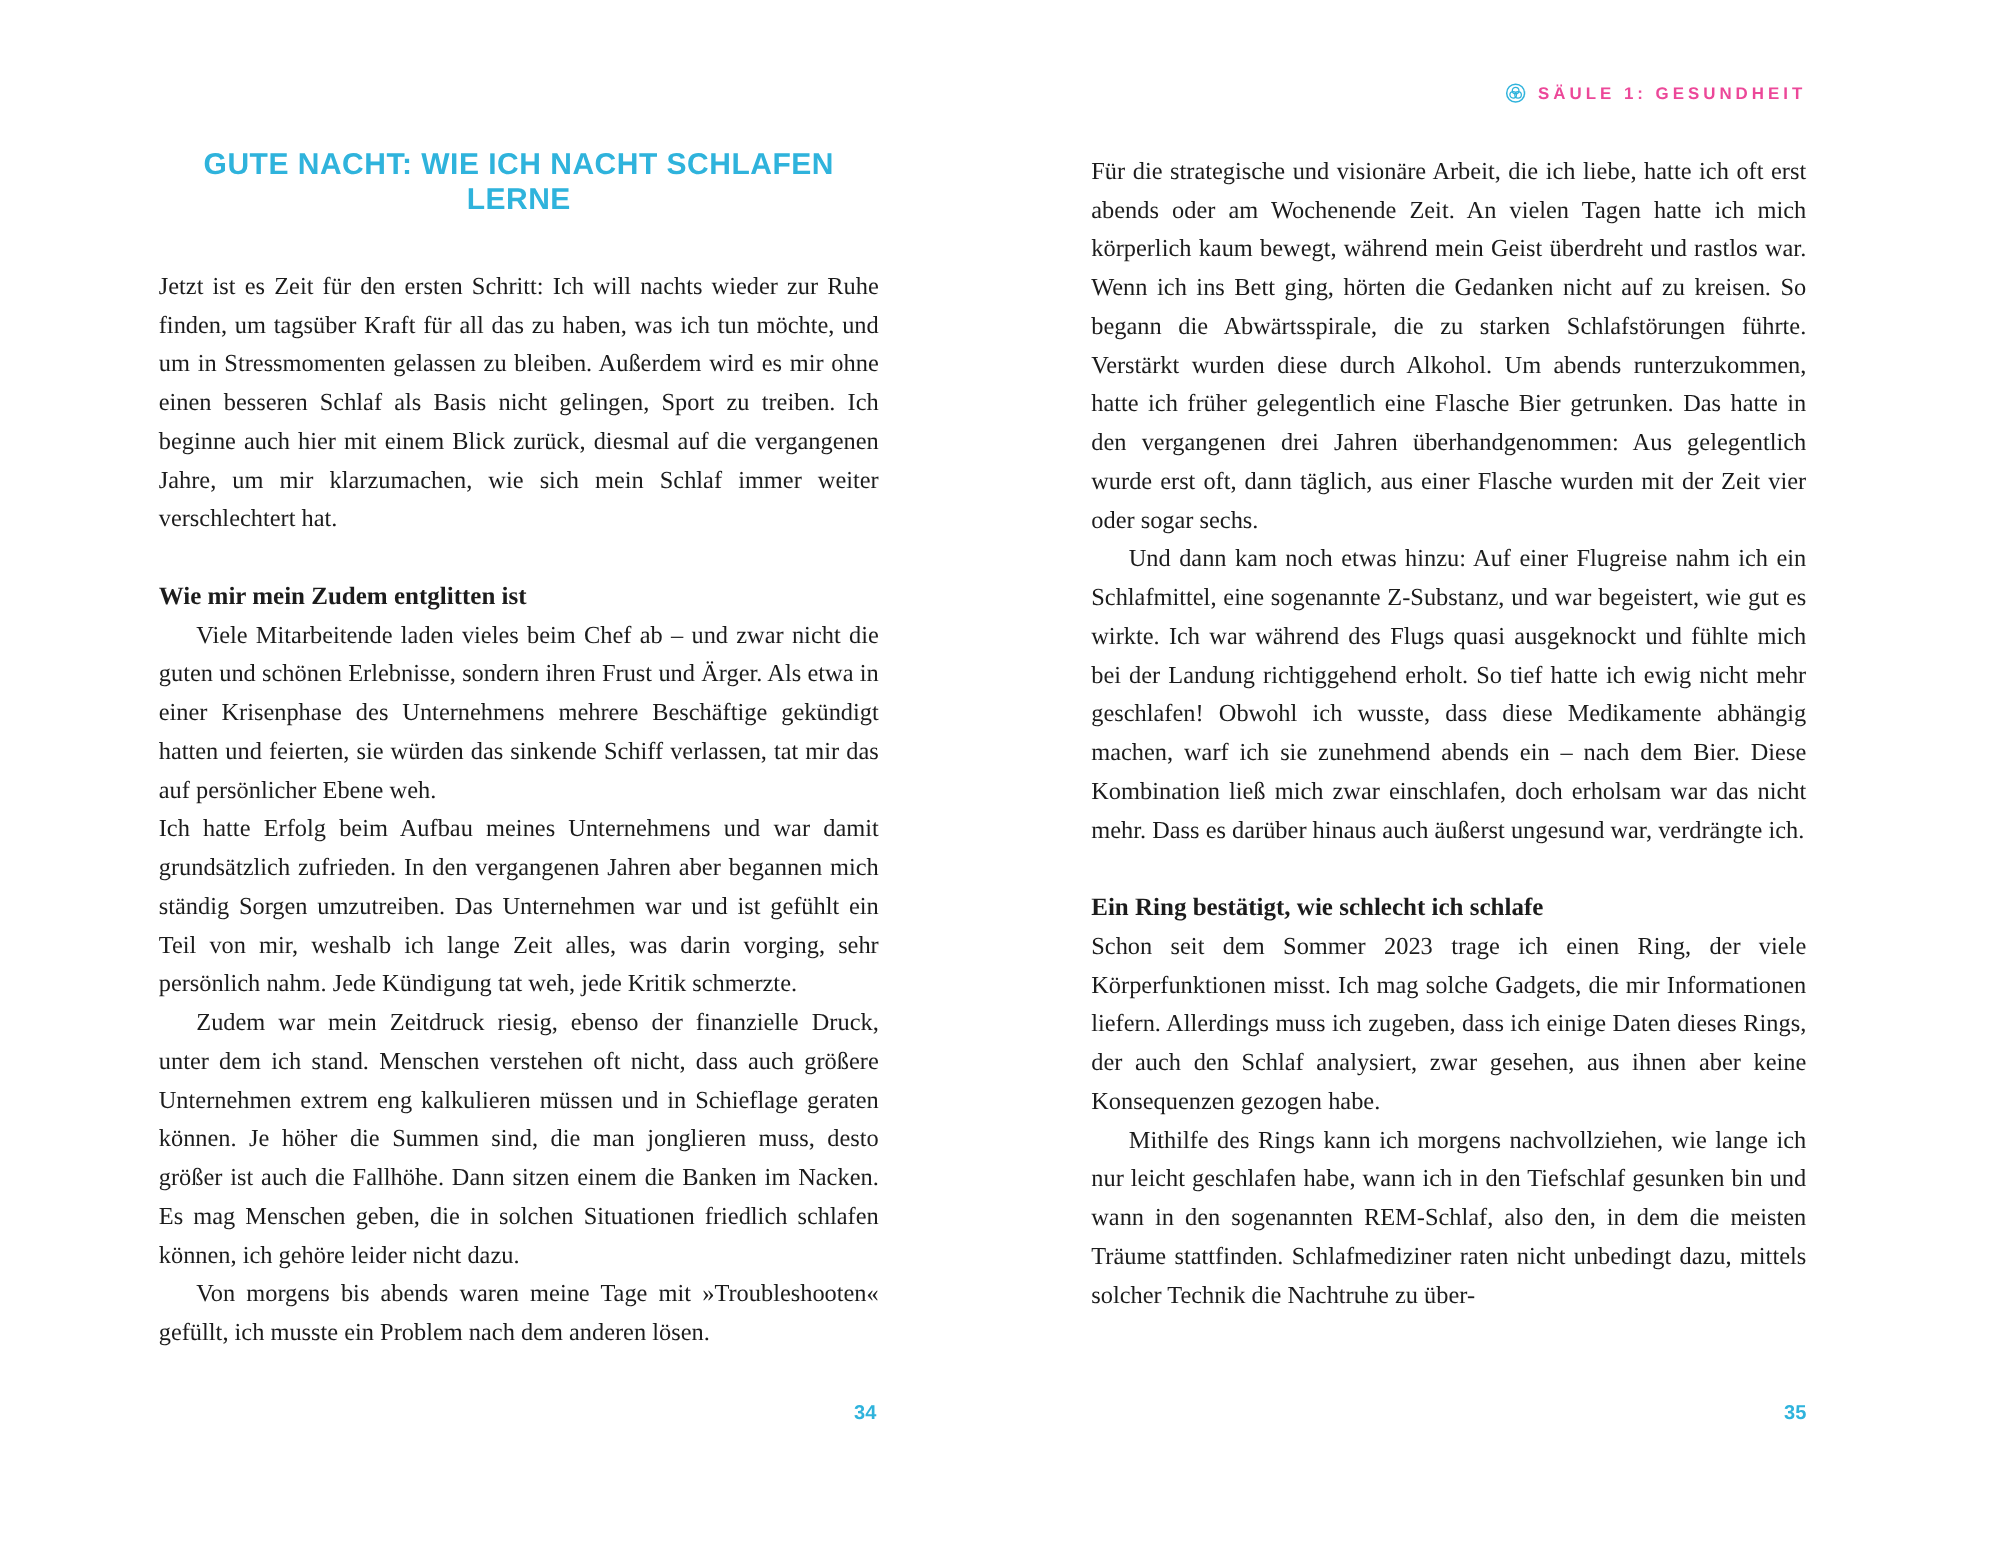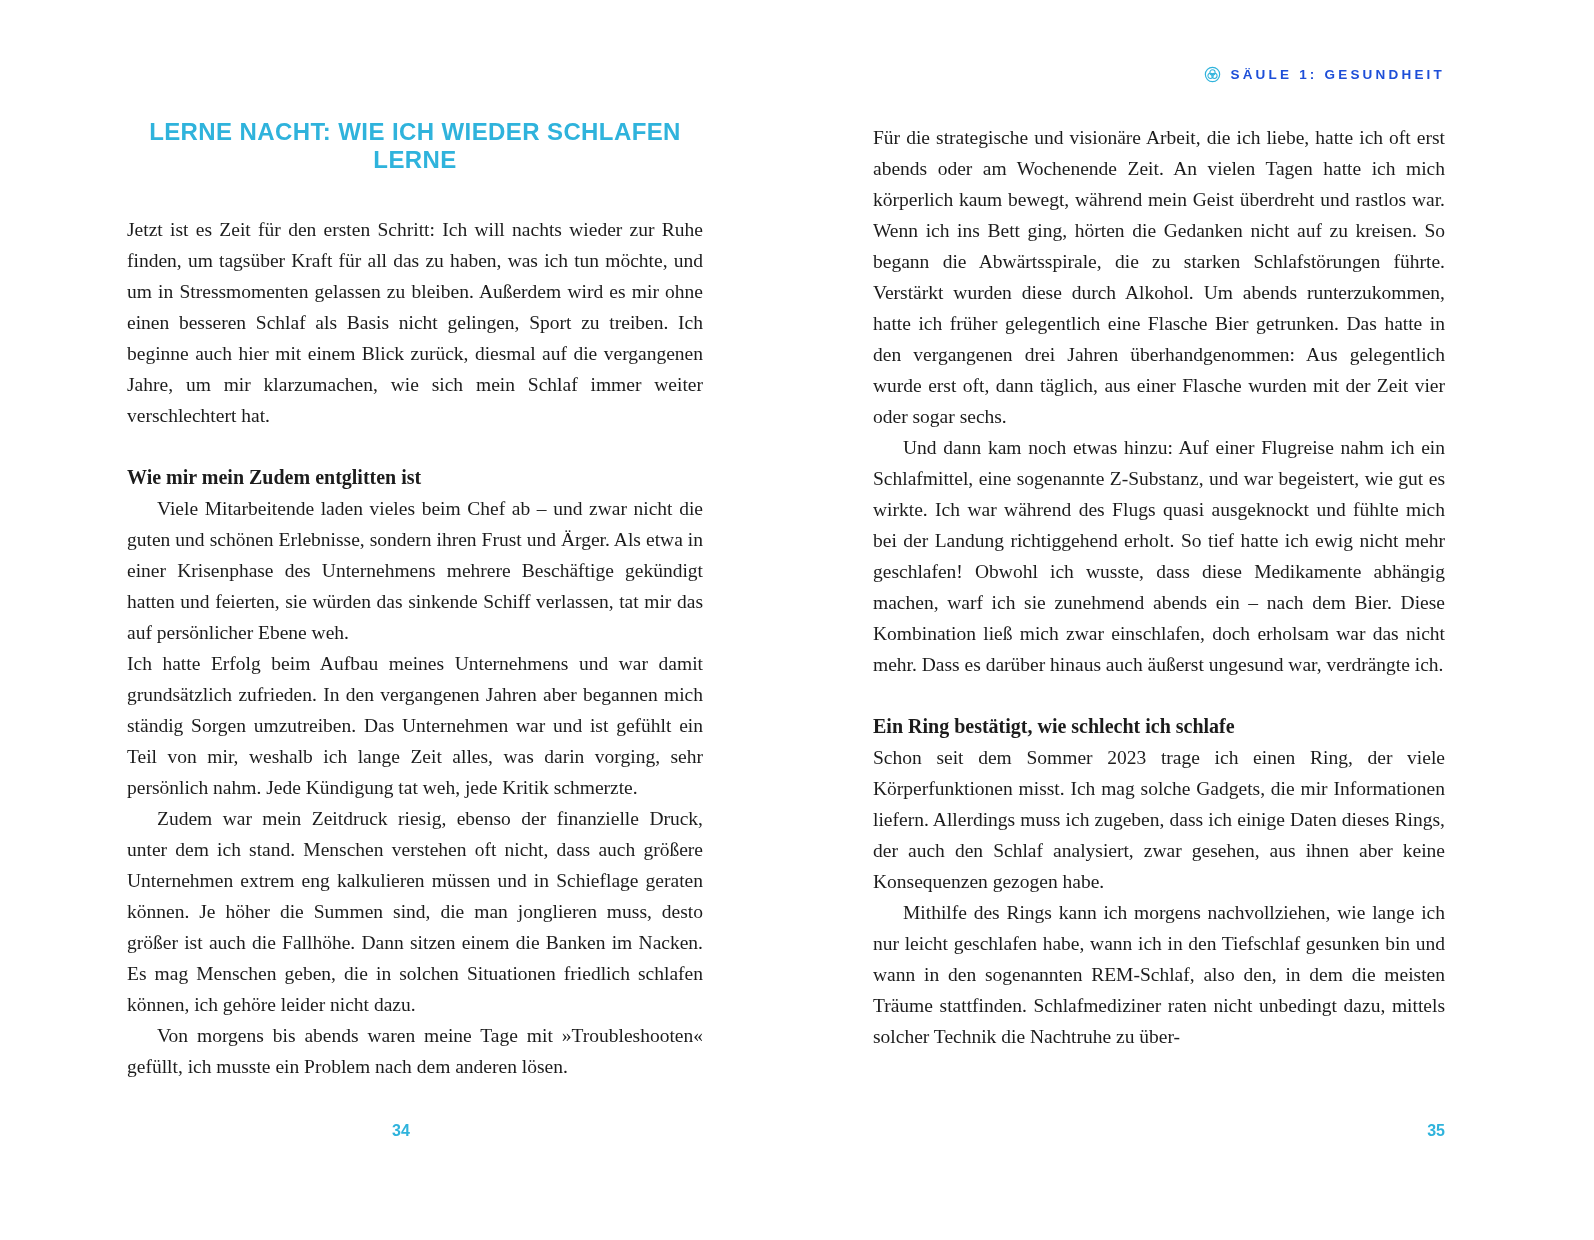--- a/index.html
+++ b/index.html
@@ -24,21 +24,21 @@
     display: flex;
     align-items: center;
     justify-content: flex-end;
     gap: 9px;
   }
   .running-head .label {
     font-family: "Liberation Sans", sans-serif;
     font-size: 13.5px;
     font-weight: bold;
     letter-spacing: 3.2px;
-    color: #1d4ed8;
+    color: #ec4899;
   }
   .page-column {
     position: absolute;
     top: 118px;
   }
   .page-left  { left: 127px; width: 576px; }
   .page-right { left: 873px; width: 572px; top: 122px; }
   .chapter-title {
     font-family: "Liberation Sans", sans-serif;
     font-size: 24px;
@@ -67,21 +67,21 @@
   }
   .page-number {
     position: absolute;
     top: 1122px;
     font-family: "Liberation Sans", sans-serif;
     font-size: 16px;
     font-weight: bold;
     color: #2fb3dc;
     text-align: center;
   }
-  .page-number.left-no  { left: 113px; width: 576px; }
+  .page-number.left-no  { left: 125px; width: 576px; text-align: right; }
   .page-number.right-no { left: 873px; width: 572px; text-align: right; }
   .pillar-icon-svg { display: block; }
 </style>
 </head>
 <body>
 
 <div class="spread">
 
   <div class="running-head">
     <span>
@@ -89,21 +89,21 @@
         <circle cx="10" cy="10" r="8.4" fill="none" stroke="#2fb3dc" stroke-width="1.4"></circle>
         <circle cx="10" cy="7.6" r="3.1" fill="none" stroke="#2fb3dc" stroke-width="1.2"></circle>
         <circle cx="7.7" cy="11.6" r="3.1" fill="none" stroke="#2fb3dc" stroke-width="1.2"></circle>
         <circle cx="12.3" cy="11.6" r="3.1" fill="none" stroke="#2fb3dc" stroke-width="1.2"></circle>
       </svg>
     </span>
     <span class="label">SÄULE 1: GESUNDHEIT</span>
   </div>
 
   <div class="page-column page-left">
-    <h1 class="chapter-title">LERNE NACHT: WIE ICH WIEDER SCHLAFEN LERNE</h1>
+    <h1 class="chapter-title">GUTE NACHT: WIE ICH NACHT SCHLAFEN LERNE</h1>
     <p class="body-p">Jetzt ist es Zeit für den ersten Schritt: Ich will nachts wieder zur Ruhe finden, um tagsüber Kraft für all das zu haben, was ich tun möchte, und um in Stressmomenten gelassen zu bleiben. Außerdem wird es mir ohne einen besseren Schlaf als Basis nicht gelingen, Sport zu treiben. Ich beginne auch hier mit einem Blick zurück, diesmal auf die vergangenen Jahre, um mir klarzumachen, wie sich mein Schlaf immer weiter verschlechtert hat.</p>
     <h2 class="sub-heading">Wie mir mein Zudem entglitten ist</h2>
     <p class="body-p indent">Viele Mitarbeitende laden vieles beim Chef ab – und zwar nicht die guten und schönen Erlebnisse, sondern ihren Frust und Ärger. Als etwa in einer Krisenphase des Unternehmens mehrere Beschäftige gekündigt hatten und feierten, sie würden das sinkende Schiff verlassen, tat mir das auf persönlicher Ebene weh.</p>
     <p class="body-p">Ich hatte Erfolg beim Aufbau meines Unternehmens und war damit grundsätzlich zufrieden. In den vergangenen Jahren aber begannen mich ständig Sorgen umzutreiben. Das Unternehmen war und ist gefühlt ein Teil von mir, weshalb ich lange Zeit alles, was darin vorging, sehr persönlich nahm. Jede Kündigung tat weh, jede Kritik schmerzte.</p>
     <p class="body-p indent">Zudem war mein Zeitdruck riesig, ebenso der finanzielle Druck, unter dem ich stand. Menschen verstehen oft nicht, dass auch größere Unternehmen extrem eng kalkulieren müssen und in Schieflage geraten können. Je höher die Summen sind, die man jonglieren muss, desto größer ist auch die Fallhöhe. Dann sitzen einem die Banken im Nacken. Es mag Menschen geben, die in solchen Situationen friedlich schlafen können, ich gehöre leider nicht dazu.</p>
     <p class="body-p indent">Von morgens bis abends waren meine Tage mit »Troubleshooten« gefüllt, ich musste ein Problem nach dem anderen lösen.</p>
   </div>
 
   <div class="page-column page-right">
     <p class="body-p">Für die strategische und visionäre Arbeit, die ich liebe, hatte ich oft erst abends oder am Wochenende Zeit. An vielen Tagen hatte ich mich körperlich kaum bewegt, während mein Geist überdreht und rastlos war. Wenn ich ins Bett ging, hörten die Gedanken nicht auf zu kreisen. So begann die Abwärtsspirale, die zu starken Schlafstörungen führte. Verstärkt wurden diese durch Alkohol. Um abends runterzukommen, hatte ich früher gelegentlich eine Flasche Bier getrunken. Das hatte in den vergangenen drei Jahren überhandgenommen: Aus gelegentlich wurde erst oft, dann täglich, aus einer Flasche wurden mit der Zeit vier oder sogar sechs.</p>

